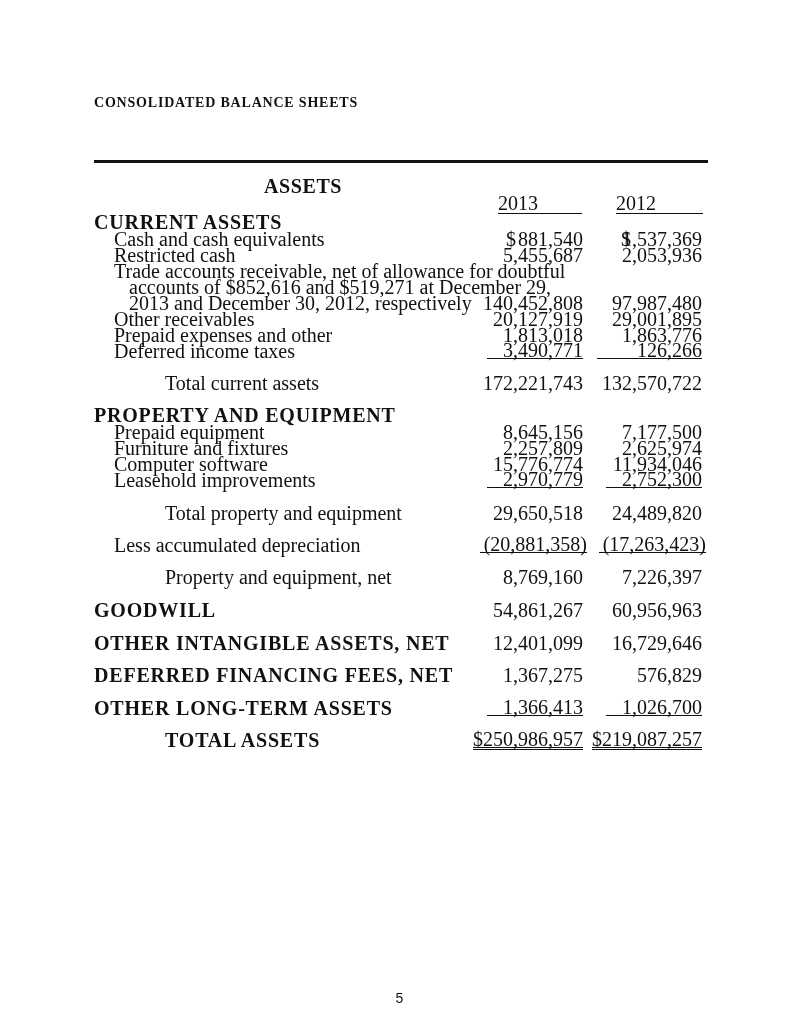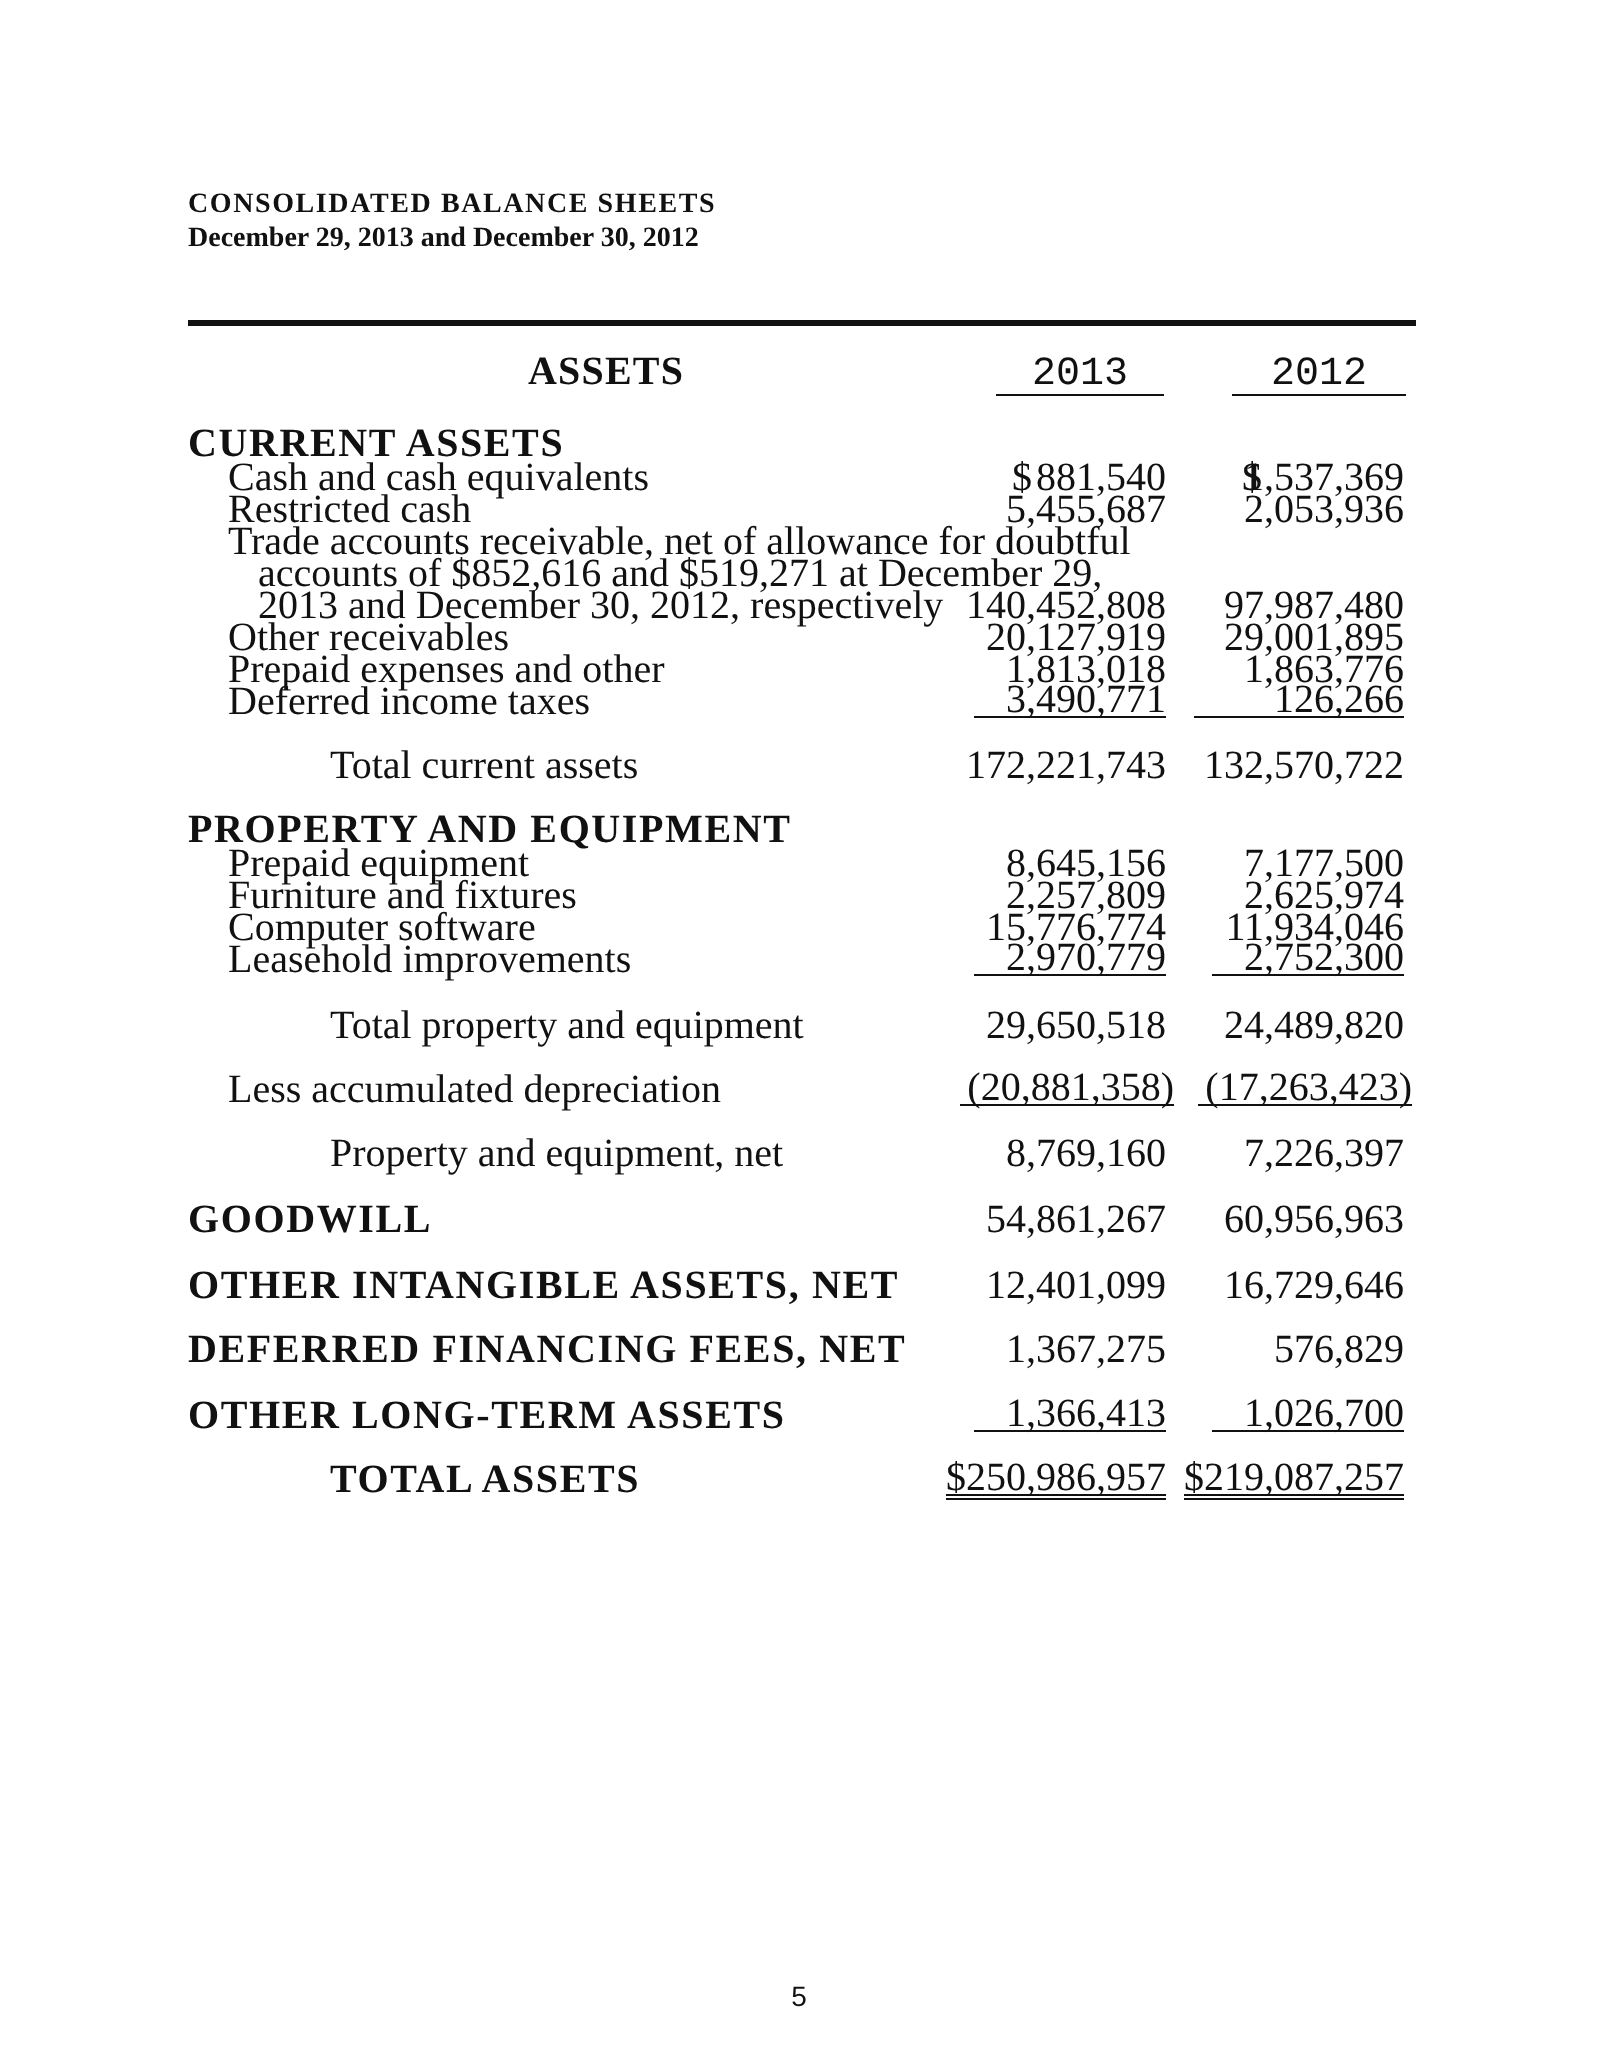--- a/index.html
+++ b/index.html
@@ -19,29 +19,28 @@
   .l1 { left: 20px; }
   .l2 { left: 35px; }
   .l3 { left: 71px; }
   .sect { font-weight: bold; letter-spacing: 0.8px; }
   .v13 { position: absolute; right: 125px; top: 0; text-align: right; }
   .v12 { position: absolute; right: 6px; top: 0; text-align: right; }
   .d13 { position: absolute; left: 412px; top: 0; }
   .d12 { position: absolute; left: 527px; top: 0; }
   .ul { border-bottom: 1px solid #111; padding-left: 16px; line-height: 15px; }
   .dul { border-bottom: 3px double #111; line-height: 15px; }
-  .colhdr { position: absolute; top: 0; text-align: center; border-bottom: 1px solid #111; line-height: 19px; font-family: Liberation Mono, monospace; }
+  .colhdr { position: absolute; top: 16px; border-bottom: 1px solid #111; line-height: 19px; }
   .page-num { position: absolute; left: 0; width: 799px; top: 990px; text-align: center; font-size: 14px; font-family: "Liberation Sans", sans-serif; }
 </style>
 </head>
 <body>
 
 <div class="hdr">
   <div class="caps">CONSOLIDATED BALANCE SHEETS</div>
-  <div>December 29, 2013 and December 30, 2012</div>
 </div>
 <div class="rule"></div>
 
 <div class="row" style="top:178px;">
   <span class="lbl" style="left:170px;font-weight:bold;letter-spacing:0.6px;">ASSETS</span>
   <span class="colhdr" style="left:404px;width:84px;">2013</span>
   <span class="colhdr" style="left:522px;width:87px;">2012</span>
 </div>
 
 <div class="row" style="top:214px;">

